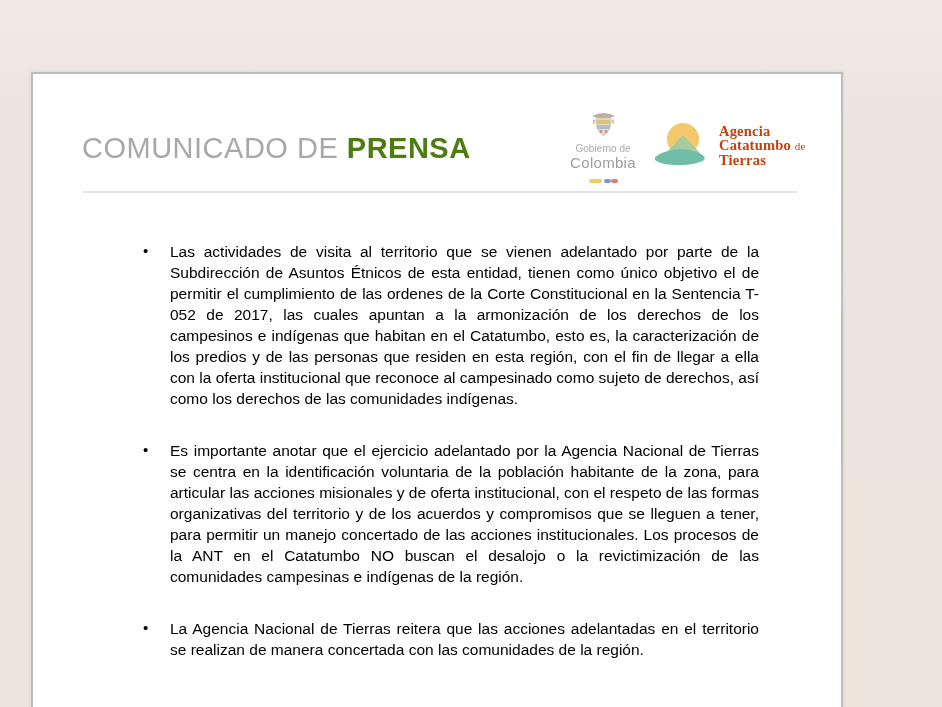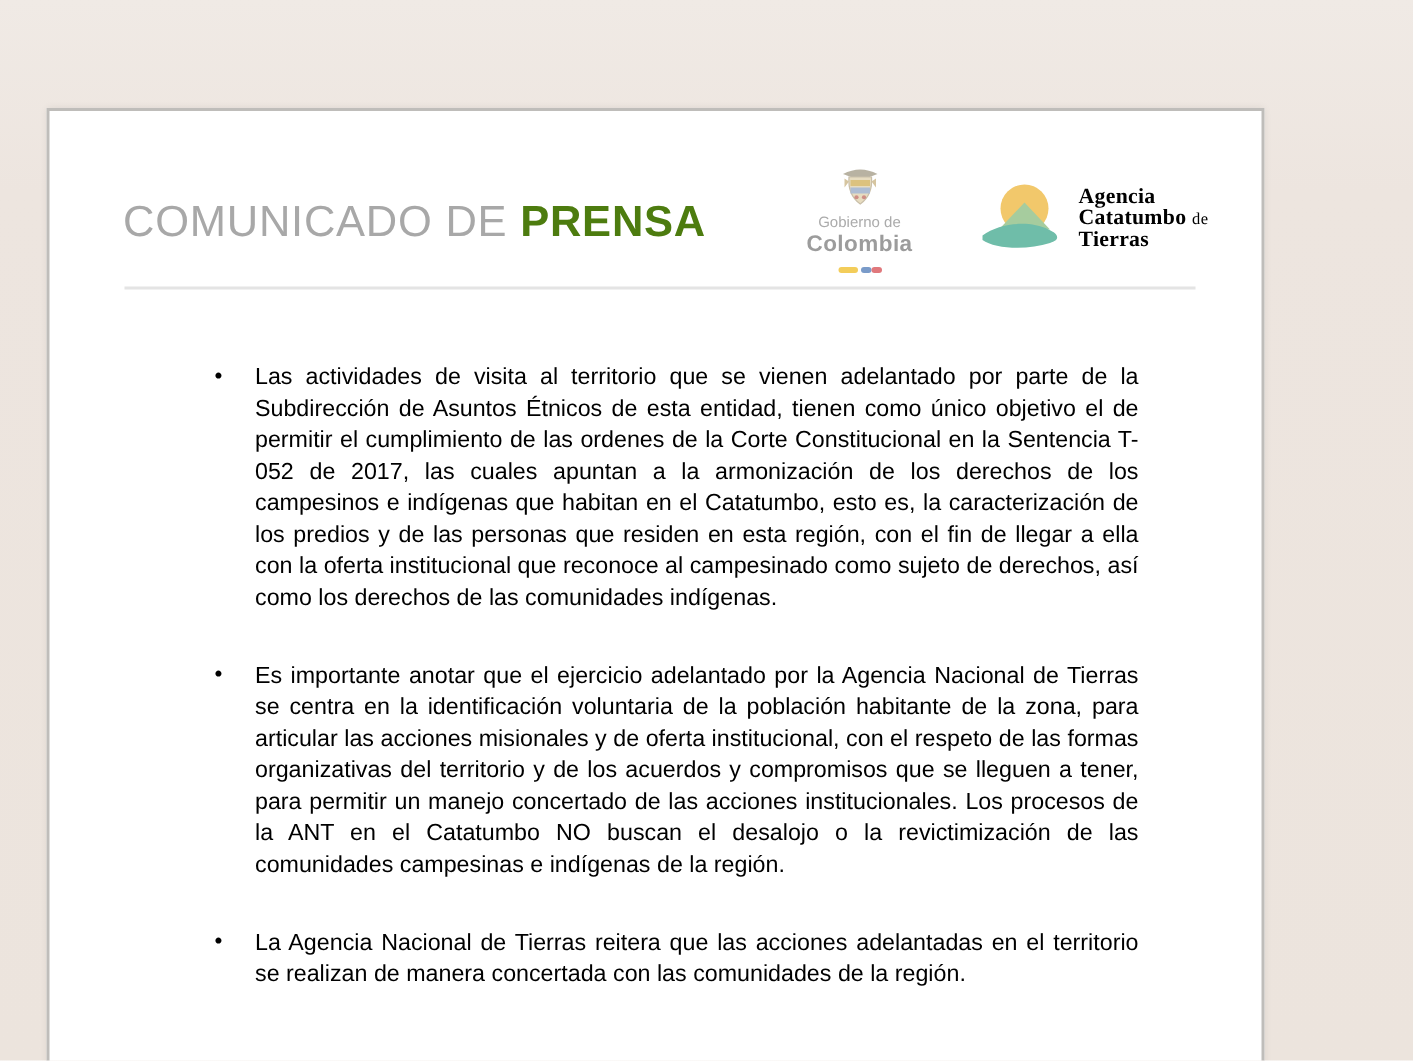--- a/index.html
+++ b/index.html
@@ -31,50 +31,50 @@
     top: 58px;
     font-size: 29px;
     letter-spacing: 0.5px;
     color: #A8A8A8;
     white-space: nowrap;
   }
   .doc-title .t-bold { font-weight: 700; color: #4d7c0f; }
 
   .gov-logo {
     position: absolute;
-    left: 500px;
+    left: 530px;
     top: 38px;
     width: 80px;
     text-align: center;
     color: #A0A0A0;
     line-height: 1.05;
   }
   .gov-logo .crest { display: block; margin: 0 auto 2px auto; }
   .gov-logo .l1 { font-size: 10px; color: #ABABAB; }
-  .gov-logo .l2 { font-size: 15px; font-weight: 700; color: #9C9C9C; letter-spacing: 0.3px; }
+  .gov-logo .l2 { font-size: 15px; font-weight: 400; color: #9C9C9C; letter-spacing: 0.3px; }
   .gov-flag { margin-top: 4px; display: inline-flex; gap: 2px; align-items: center; }
   .gov-flag i { display: block; height: 4px; border-radius: 2px; }
   .gov-flag .fy { width: 13px; }
   .gov-flag .fb { width: 7px; }
   .gov-flag .fr { width: 7px; margin-left: -2px; }
 
   .ant-logo {
     position: absolute;
     left: 620px;
     top: 46px;
     display: flex;
     align-items: center;
     gap: 8px;
   }
   .ant-text {
     font-family: "Liberation Serif", serif;
     font-weight: 700;
     font-size: 14.5px;
     line-height: 14px;
-    color: #000000;
+    color: #c2410c;
     letter-spacing: 0.2px;
   }
   .ant-text .small-de { font-size: 11px; font-weight: 400; }
 
   .divider {
     position: absolute;
     left: 50px;
     top: 117px;
     width: 714px;
     height: 2px;

